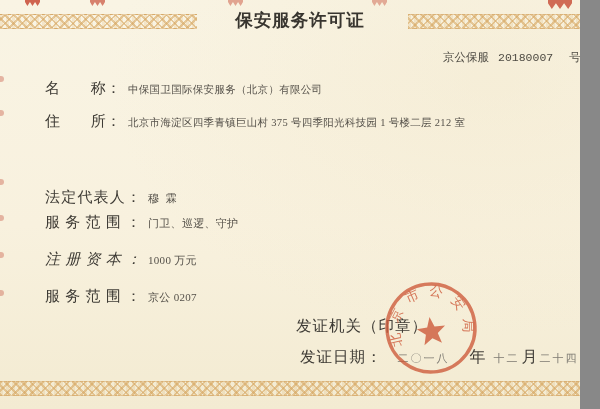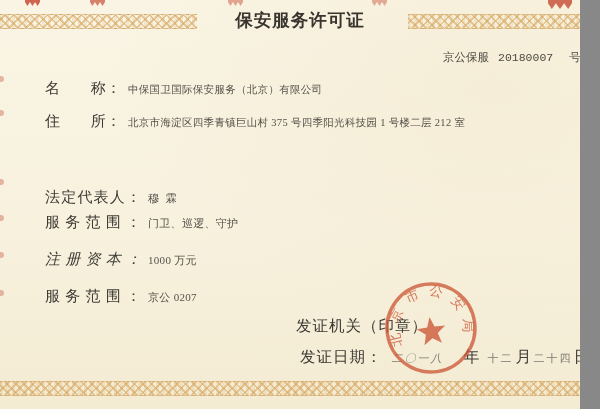--- a/index.html
+++ b/index.html
@@ -54,21 +54,21 @@
   .row-2{top:188px;} .row-2 .label{width:96px;} .row-2 .value{font-size:11px;letter-spacing:2px;}
   .row-3{top:213px;} .row-3 .label{width:96px;} .row-3 .value{font-size:11px;}
   .row-4{top:250px;} .row-4 .label{width:96px;font-style:italic;} .row-4 .value{font-size:11px;}
   .row-5{top:287px;} .row-5 .label{width:96px;} .row-5 .value{font-size:11px;}
   
   .issuer-line{position:absolute;left:296px;top:316px;font-size:15.5px;color:#3e3b35;letter-spacing:1px;}
   .date-line{position:absolute;left:300px;top:347px;display:flex;align-items:baseline;white-space:nowrap;}
   .date-line .lbl{font-size:15.5px;color:#3e3b35;letter-spacing:1px;}
   .date-line .small{font-size:11px;color:#7d7a72;letter-spacing:2px;}
   .date-line .unit{font-size:16px;color:#413e38;}
-  .date-line .y{margin-left:9px;font-style:italic;} .date-line .yu{margin-left:20px;}
+  .date-line .y{margin-left:15px;} .date-line .yu{margin-left:20px;}
   .date-line .mo{margin-left:8px;} .date-line .mu{margin-left:2px;}
   .date-line .d{margin-left:2px;}  .date-line .du{margin-left:1px;}
   
   .seal{position:absolute;left:376px;top:273px;width:110px;height:110px;transform:rotate(-8deg);opacity:.85;}
 </style>
 </head>
 <body>
 
 <div class="page">
 

